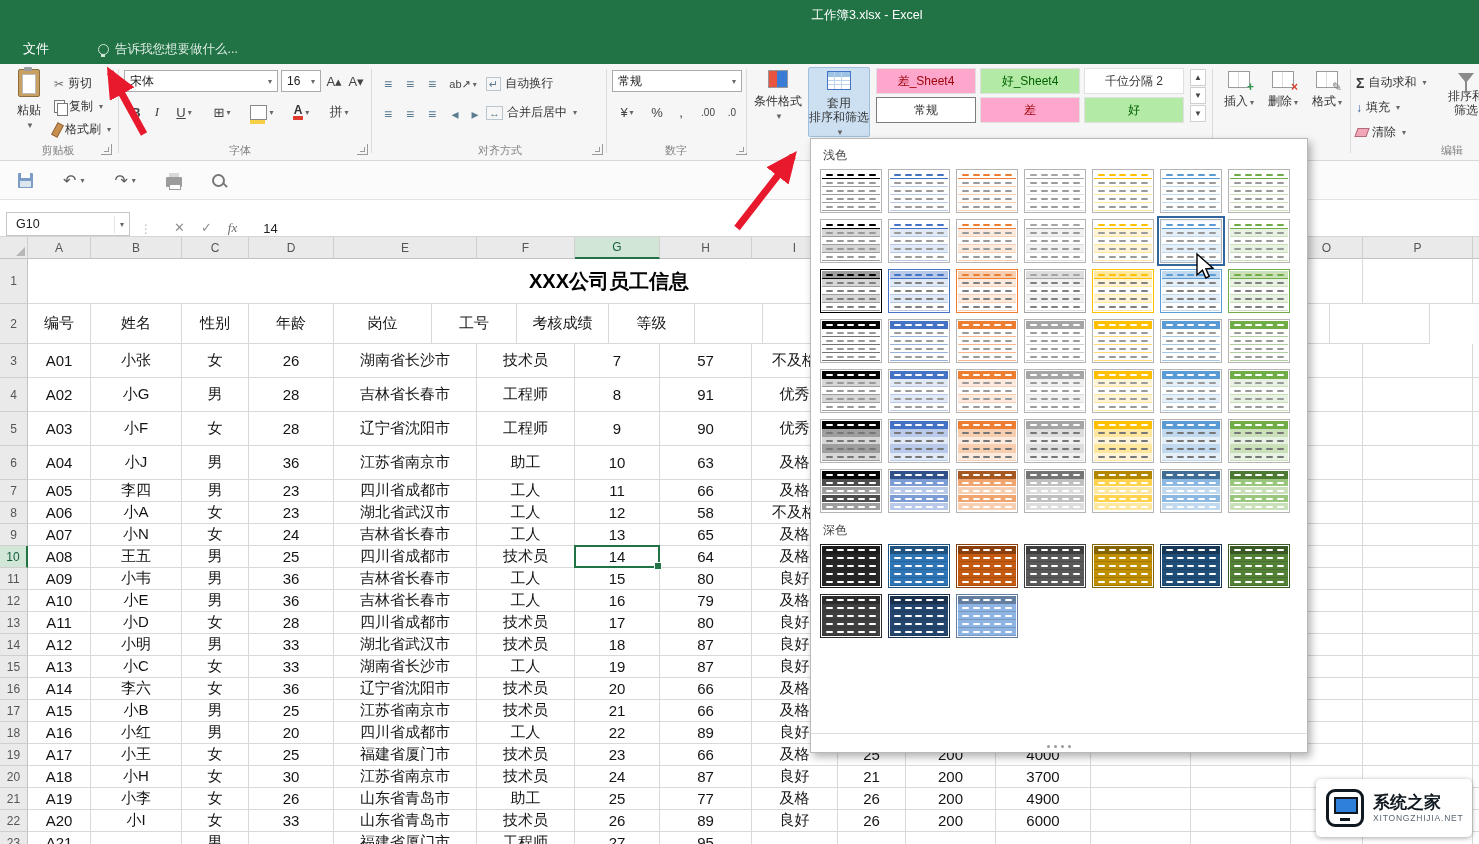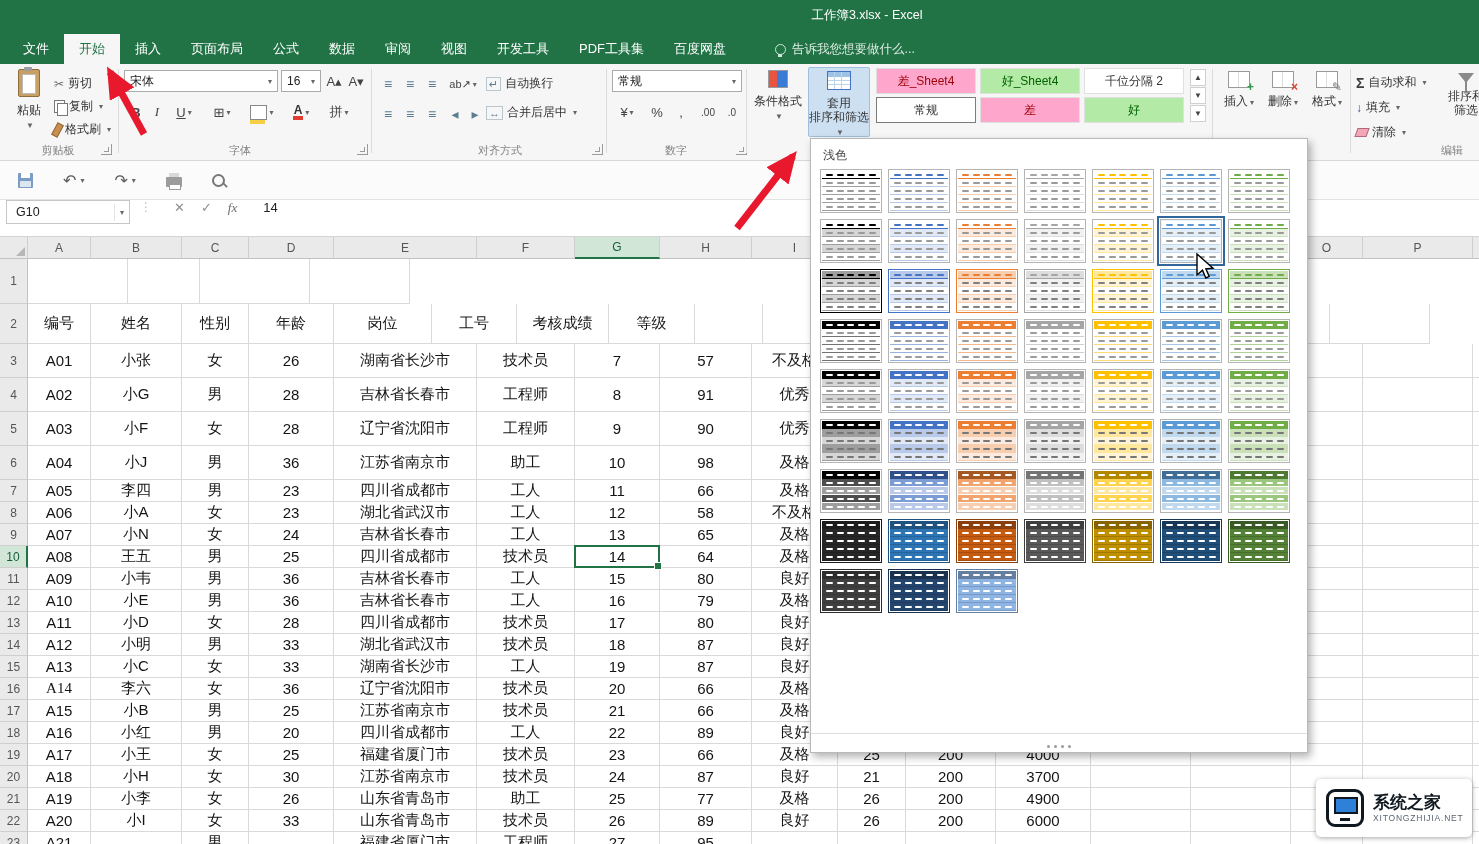--- a/index.html
+++ b/index.html
@@ -70,21 +70,21 @@
   .qbtn{display:flex;align-items:center;gap:2px;color:#5a5a5a;font-size:16px;cursor:default}
   .ic-save{display:inline-block;width:15px;height:15px;background:#7b9cc4;position:relative;border-radius:1px}
   .ic-save::before{content:"";position:absolute;left:3px;top:0;width:9px;height:5px;background:#fff}
   .ic-save::after{content:"";position:absolute;left:2px;bottom:1px;width:11px;height:6px;background:#dce6f1}
   .ic-printer{display:inline-block;width:16px;height:10px;background:#9c9c9c;border-radius:1px;position:relative;margin-top:3px}
   .ic-printer::before{content:"";position:absolute;left:3px;top:-4px;width:10px;height:4px;background:#d9d9d9}
   .ic-printer::after{content:"";position:absolute;left:3px;bottom:-3px;width:10px;height:4px;background:#fff;border:1px solid #9c9c9c}
   .ic-magnifier{display:inline-block;width:9px;height:9px;border:2px solid #777;border-radius:50%;position:relative}
   .ic-magnifier::after{content:"";position:absolute;left:8px;top:8px;width:6px;height:2px;background:#777;transform:rotate(45deg)}
   
-  .fbar{height:36px;background:#fff;border-bottom:1px solid #d4d4d4;display:flex;align-items:flex-start}
+  .fbar{height:36px;background:#fff;border-bottom:1px solid #d4d4d4;display:flex;align-items:flex-end}
   .namebox{width:124px;height:24px;border:1px solid #c6c6c6;margin-left:6px;display:flex;align-items:center;padding-left:9px;font-size:12.5px;color:#222;box-sizing:border-box}
   .namebox .dd{margin-left:auto;border-left:1px solid #e4e4e4;padding:4px 5px}
   .fdots{color:#bdbdbd;margin-left:10px;font-size:12px}
   .fxbtns{display:flex;gap:16px;margin-left:22px;color:#8f8f8f;font-size:13px}
   .fx{font-style:italic;font-family:"Liberation Serif","DejaVu Serif",serif;color:#6d6d6d}
   .fval{margin-left:26px;font-size:13px;color:#222}
   
   .sheet{position:relative;height:610px;background:#fff;overflow:hidden}
   .chrow{display:flex;height:22px}
   .ch{box-sizing:border-box;background:#eaeaea;border-right:1px solid #cfcfcf;border-bottom:1px solid #c2c2c2;
@@ -131,32 +131,20 @@
 </style>
 </head>
 <body>
 
 <div class="titlebar">
   <span class="wtitle">工作簿3.xlsx - Excel</span>
 </div>
 
 <div class="tabbar">
   <div class="tab">文件</div>
-  <div id="tab-items">
-      <div class="tab active">开始</div>
-      <div class="tab">插入</div>
-      <div class="tab">页面布局</div>
-      <div class="tab">公式</div>
-      <div class="tab">数据</div>
-      <div class="tab">审阅</div>
-      <div class="tab">视图</div>
-      <div class="tab">开发工具</div>
-      <div class="tab">PDF工具集</div>
-      <div class="tab">百度网盘</div>
-    </div>
   <div class="tellme">
     <span class="bulb"></span>
     <span>告诉我您想要做什么...</span>
   </div>
 </div>
 
 <div class="ribbon">
 
   <div class="bigbtn" style="left:6px;width:46px">
     <span class="ic-paste"></span>
@@ -353,20 +341,21 @@
       <div class="ch" style="width: 95px;">L</div>
       <div class="ch" style="width: 100px;">M</div>
       <div class="ch" style="width: 100px;">N</div>
       <div class="ch" style="width: 72px;">O</div>
       <div class="ch" style="width: 110px;">P</div>
       <div class="ch" style="width: 100px;">Q</div>
     </div>
   <div id="grid-rows">
       <div class="grow" style="height: 45px;">
         <div class="rh">1</div>
+        <div class="gc title" style="width: 1163px;">XXX公司员工信息</div>
         <div class="gc" style="width: 100px;"></div>
         <div class="gc" style="width: 72px;"></div>
         <div class="gc" style="width: 110px;"></div>
         <div class="gc" style="width: 100px;"></div>
       </div>
       <div class="grow" style="height: 40px;">
         <div class="rh">2</div>
         <div class="gc hdr" style="width: 63px;">编号</div>
         <div class="gc hdr" style="width: 91px;">姓名</div>
         <div class="gc hdr" style="width: 67px;">性别</div>
@@ -446,21 +435,21 @@
       </div>
       <div class="grow" style="height: 34px;">
         <div class="rh">6</div>
         <div class="gc" style="width: 63px;">A04</div>
         <div class="gc" style="width: 91px;">小J</div>
         <div class="gc" style="width: 67px;">男</div>
         <div class="gc" style="width: 85px;">36</div>
         <div class="gc" style="width: 143px;">江苏省南京市</div>
         <div class="gc" style="width: 98px;">助工</div>
         <div class="gc" style="width: 85px;">10</div>
-        <div class="gc" style="width: 92px;">98</div>
+        <div class="gc" style="width: 92px;">63</div>
         <div class="gc" style="width: 86px;">及格</div>
         <div class="gc" style="width: 68px;"></div>
         <div class="gc" style="width: 90px;"></div>
         <div class="gc" style="width: 95px;"></div>
         <div class="gc" style="width: 100px;"></div>
         <div class="gc" style="width: 100px;"></div>
         <div class="gc" style="width: 72px;"></div>
         <div class="gc" style="width: 110px;"></div>
         <div class="gc" style="width: 100px;"></div>
       </div>
@@ -639,21 +628,21 @@
         <div class="gc" style="width: 90px;"></div>
         <div class="gc" style="width: 95px;"></div>
         <div class="gc" style="width: 100px;"></div>
         <div class="gc" style="width: 100px;"></div>
         <div class="gc" style="width: 72px;"></div>
         <div class="gc" style="width: 110px;"></div>
         <div class="gc" style="width: 100px;"></div>
       </div>
       <div class="grow" style="height: 22px;">
         <div class="rh">16</div>
-        <div class="gc" style="width: 63px; font-family: Liberation Serif, serif;">A14</div>
+        <div class="gc" style="width: 63px;">A14</div>
         <div class="gc" style="width: 91px;">李六</div>
         <div class="gc" style="width: 67px;">女</div>
         <div class="gc" style="width: 85px;">36</div>
         <div class="gc" style="width: 143px;">辽宁省沈阳市</div>
         <div class="gc" style="width: 98px;">技术员</div>
         <div class="gc" style="width: 85px;">20</div>
         <div class="gc" style="width: 92px;">66</div>
         <div class="gc" style="width: 86px;">及格</div>
         <div class="gc" style="width: 68px;"></div>
         <div class="gc" style="width: 90px;"></div>
@@ -2623,20 +2612,21 @@
           </div>
           <div class="trow" style="background: rgb(201, 224, 185); border-bottom: 1px solid rgb(255, 255, 255);">
             <span class="dash" style="background: rgb(255, 255, 255);"></span>
             <span class="dash" style="background: rgb(255, 255, 255);"></span>
             <span class="dash" style="background: rgb(255, 255, 255);"></span>
             <span class="dash" style="background: rgb(255, 255, 255);"></span>
             <span class="dash" style="background: rgb(255, 255, 255);"></span>
           </div>
         </div>
       </div>
+      <div class="gsec-label">深色</div>
       <div class="gsec-items">
         <div class="thumb" style="border-color: rgb(27, 27, 27);">
           <div class="trow" style="background: rgb(27, 27, 27); border-bottom: 1px solid transparent;">
             <span class="dash" style="background: rgb(255, 255, 255);"></span>
             <span class="dash" style="background: rgb(255, 255, 255);"></span>
             <span class="dash" style="background: rgb(255, 255, 255);"></span>
             <span class="dash" style="background: rgb(255, 255, 255);"></span>
             <span class="dash" style="background: rgb(255, 255, 255);"></span>
           </div>
           <div class="trow" style="background: rgb(38, 38, 38); border-bottom: 1px solid rgb(32, 32, 32);">

